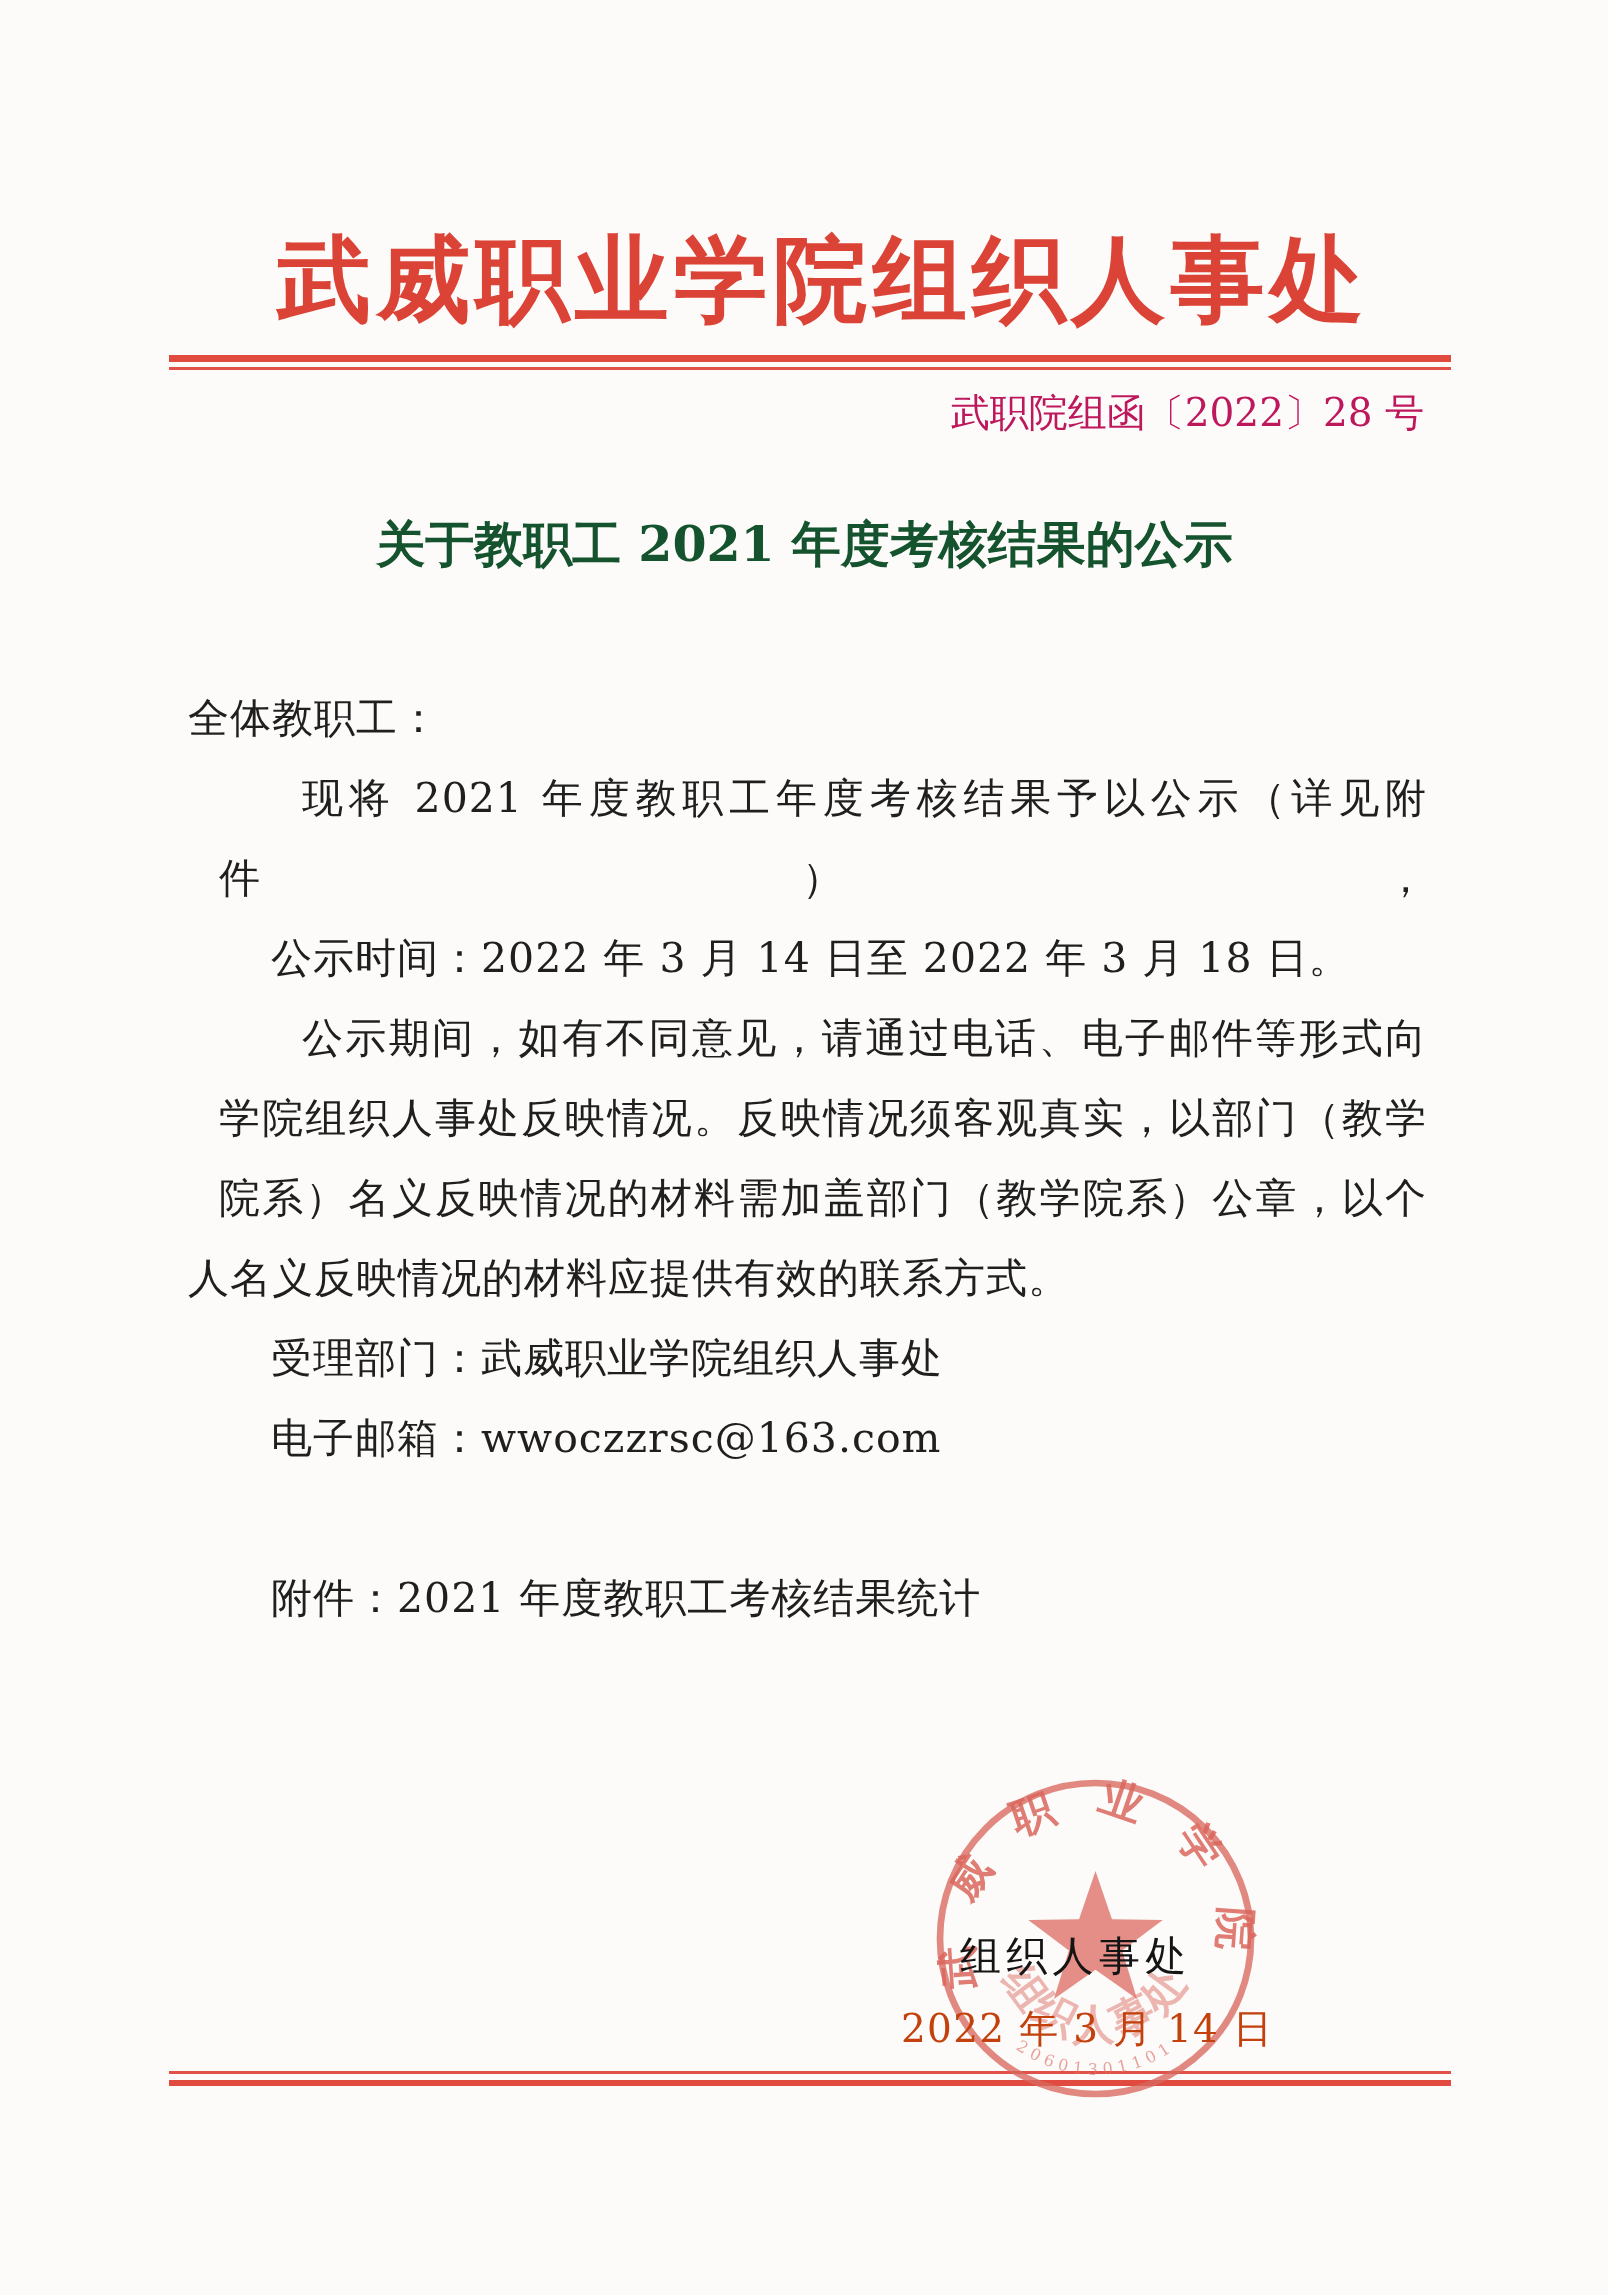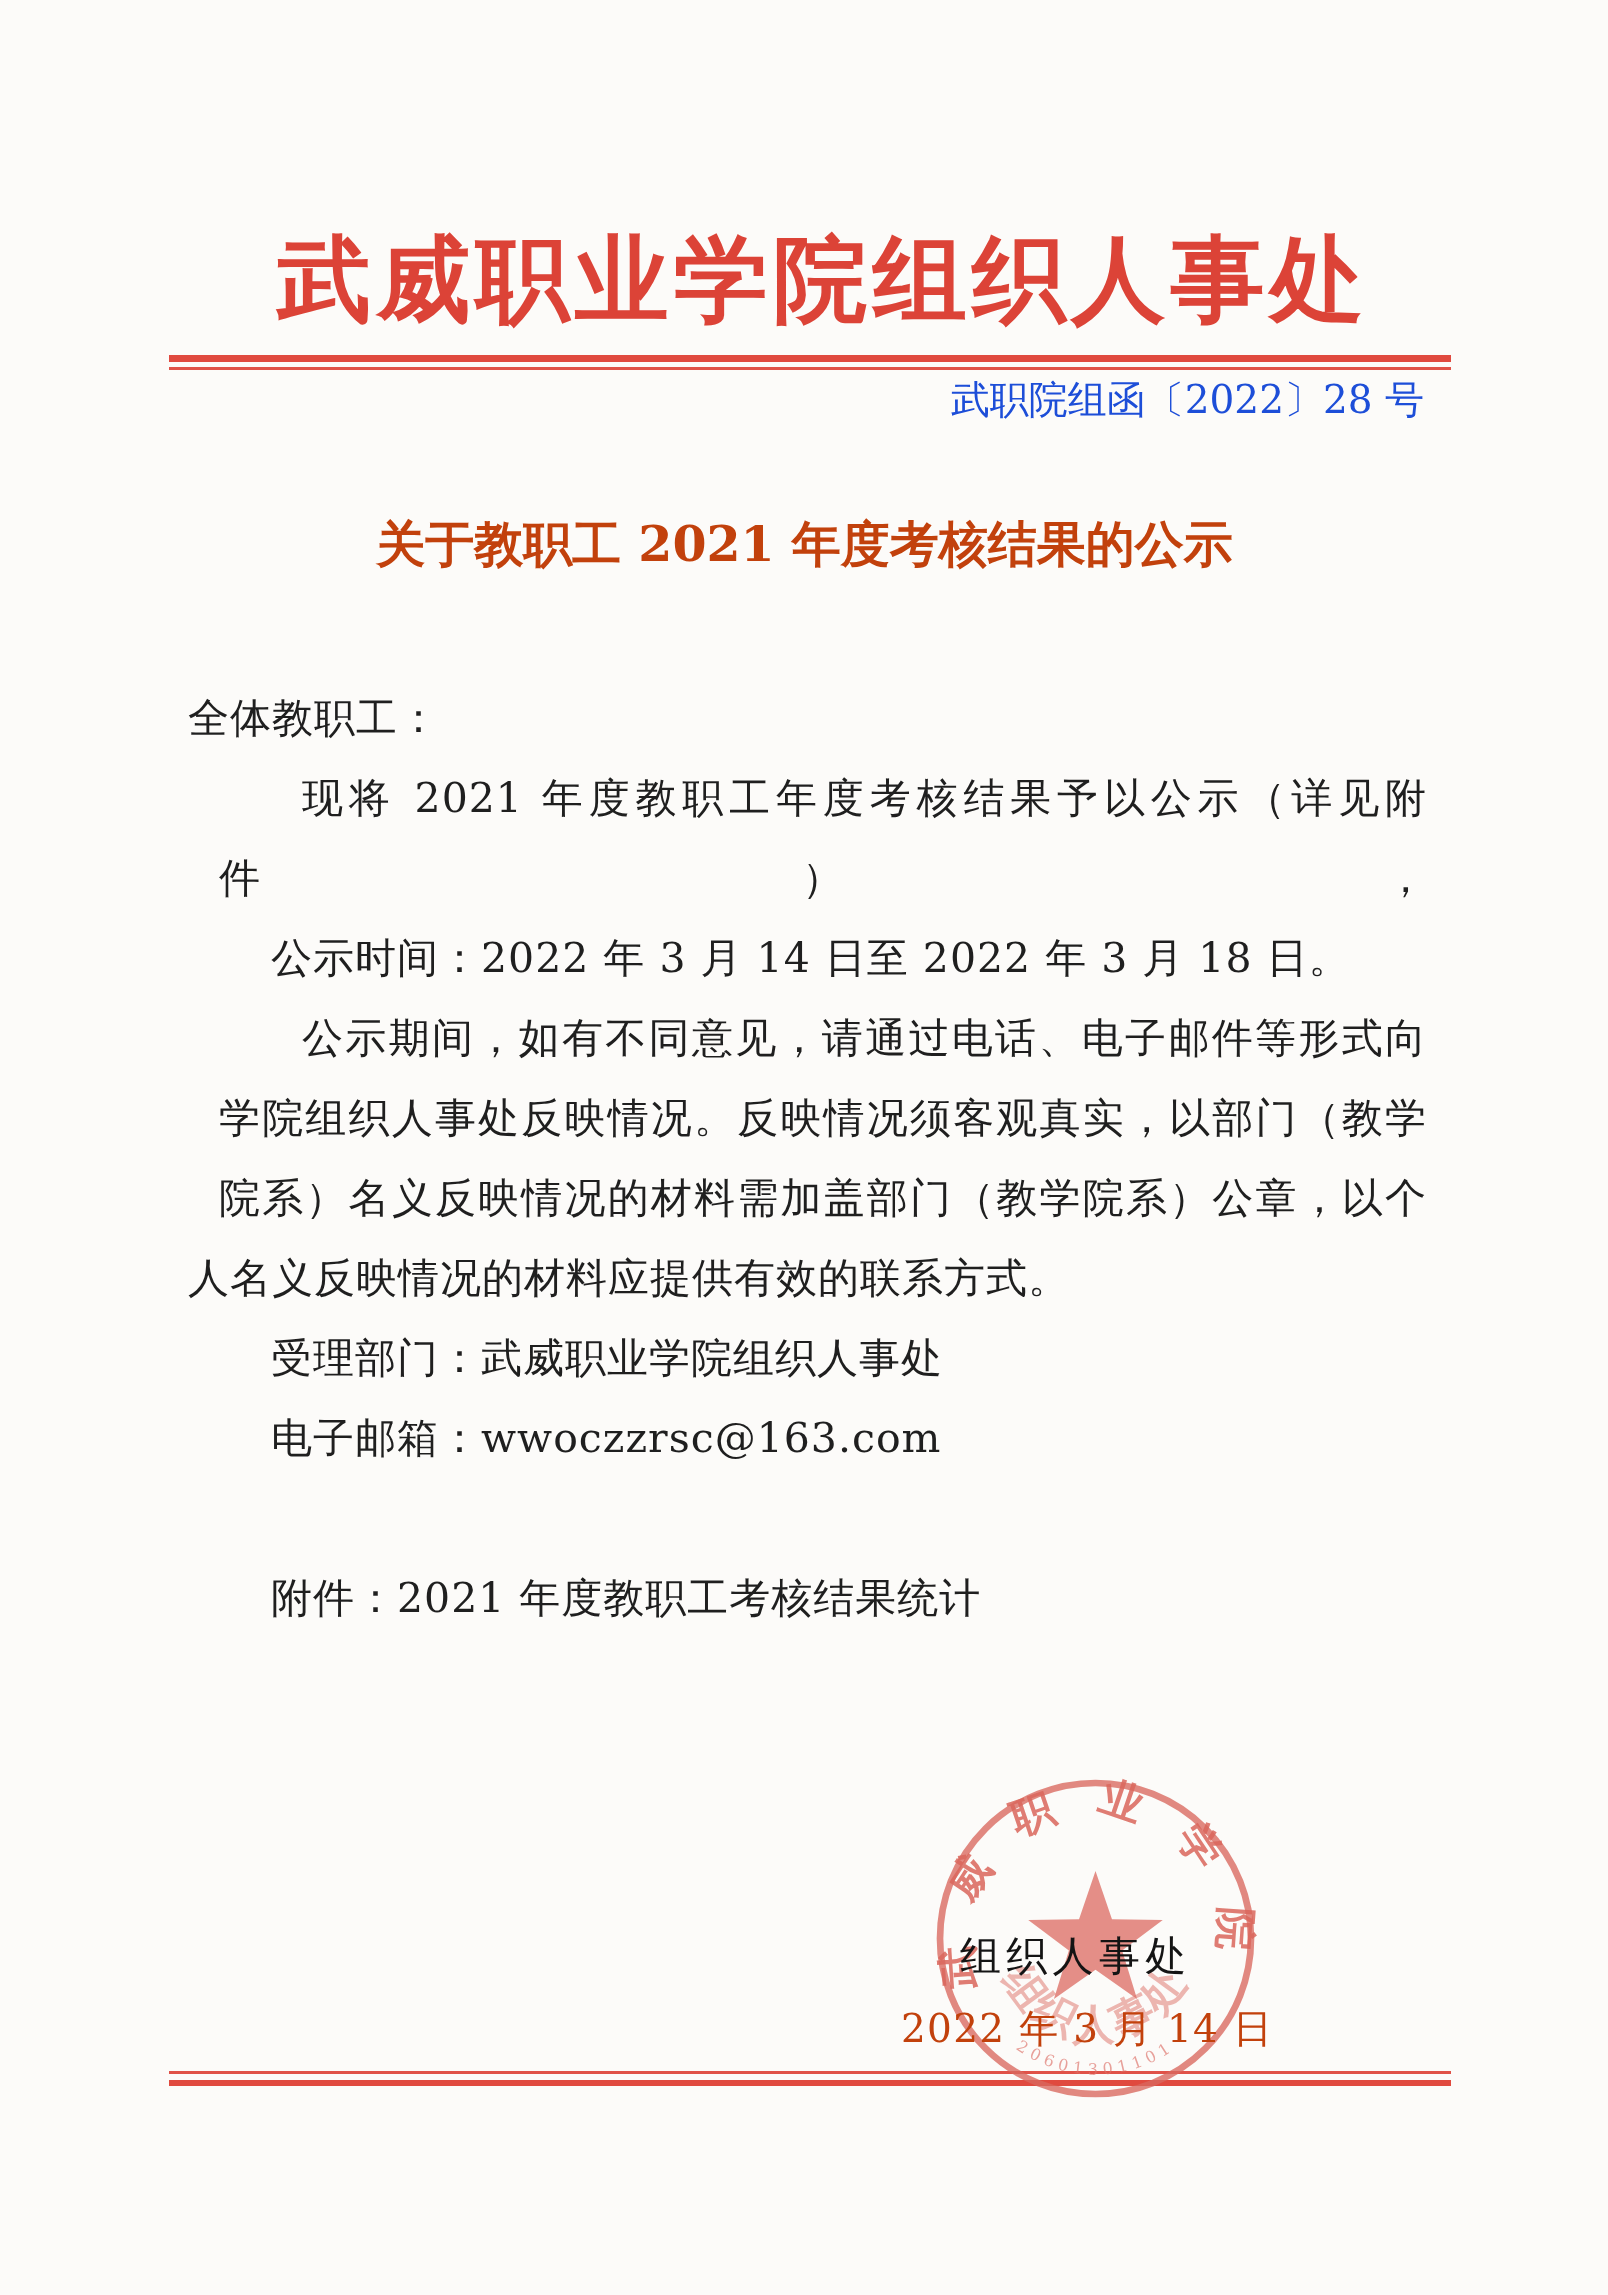--- a/index.html
+++ b/index.html
@@ -29,36 +29,36 @@
     padding-left: 37px;
   }
   .rule { position: absolute; left: 169px; width: 1282px; }
   .rule-top-thick { top: 355px; height: 7.3px; background: #e04a3f; }
   .rule-top-thin  { top: 367px; height: 3.3px;  background: #e05248; }
   .rule-bottom-thin  { top: 2071px; height: 3.3px;  background: #e05248; }
   .rule-bottom-thick { top: 2080px; height: 6px;  background: #e04a3f; }
 
   .doc-number {
     position: absolute;
-    top: 376px;
+    top: 389px;
     right: 185px;
     font-size: 39px;
     line-height: 47px;
-    color: #1d4ed8;
+    color: #be185d;
     white-space: pre;
   }
 
   .doc-title {
     position: absolute;
     left: 0; right: 0;
     top: 514px;
     text-align: center;
     font-size: 49px;
     font-weight: 700;
-    color: #c2410c;
+    color: #14532d;
     line-height: 61px;
     white-space: pre;
   }
 
   
   .body-block {
     position: absolute;
     left: 188px;
     top: 678px;
     width: 1239px;

